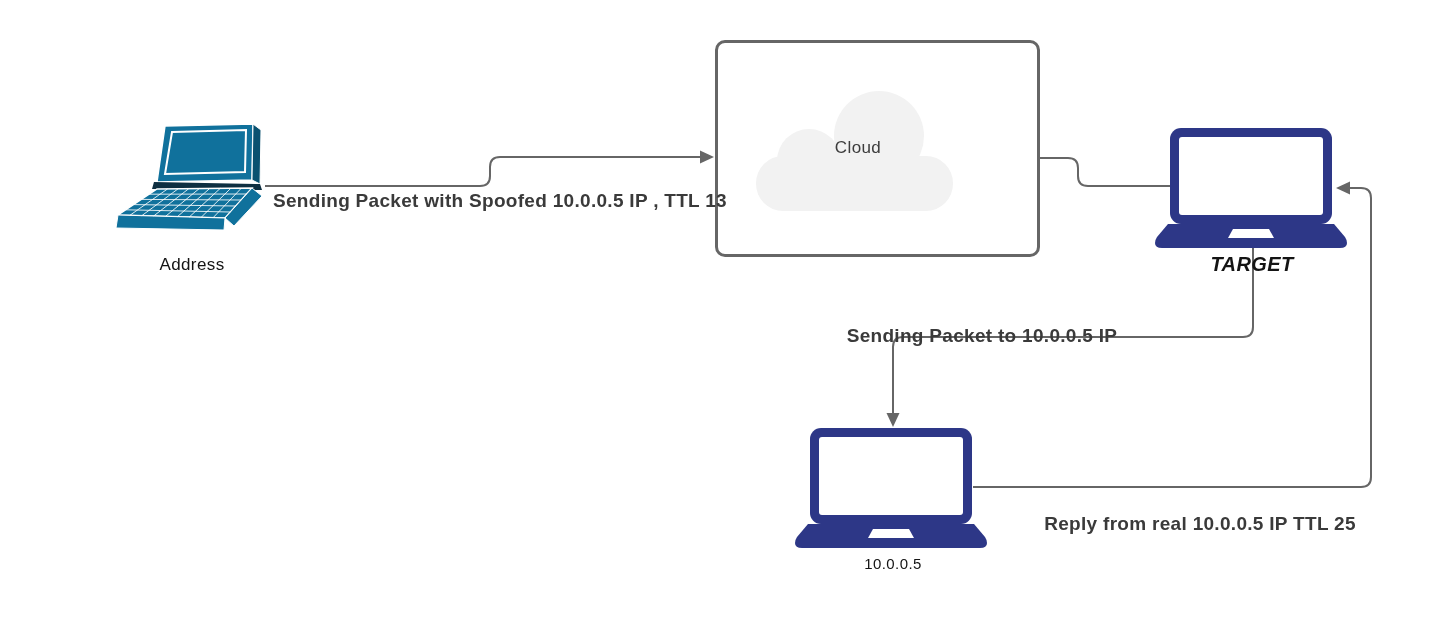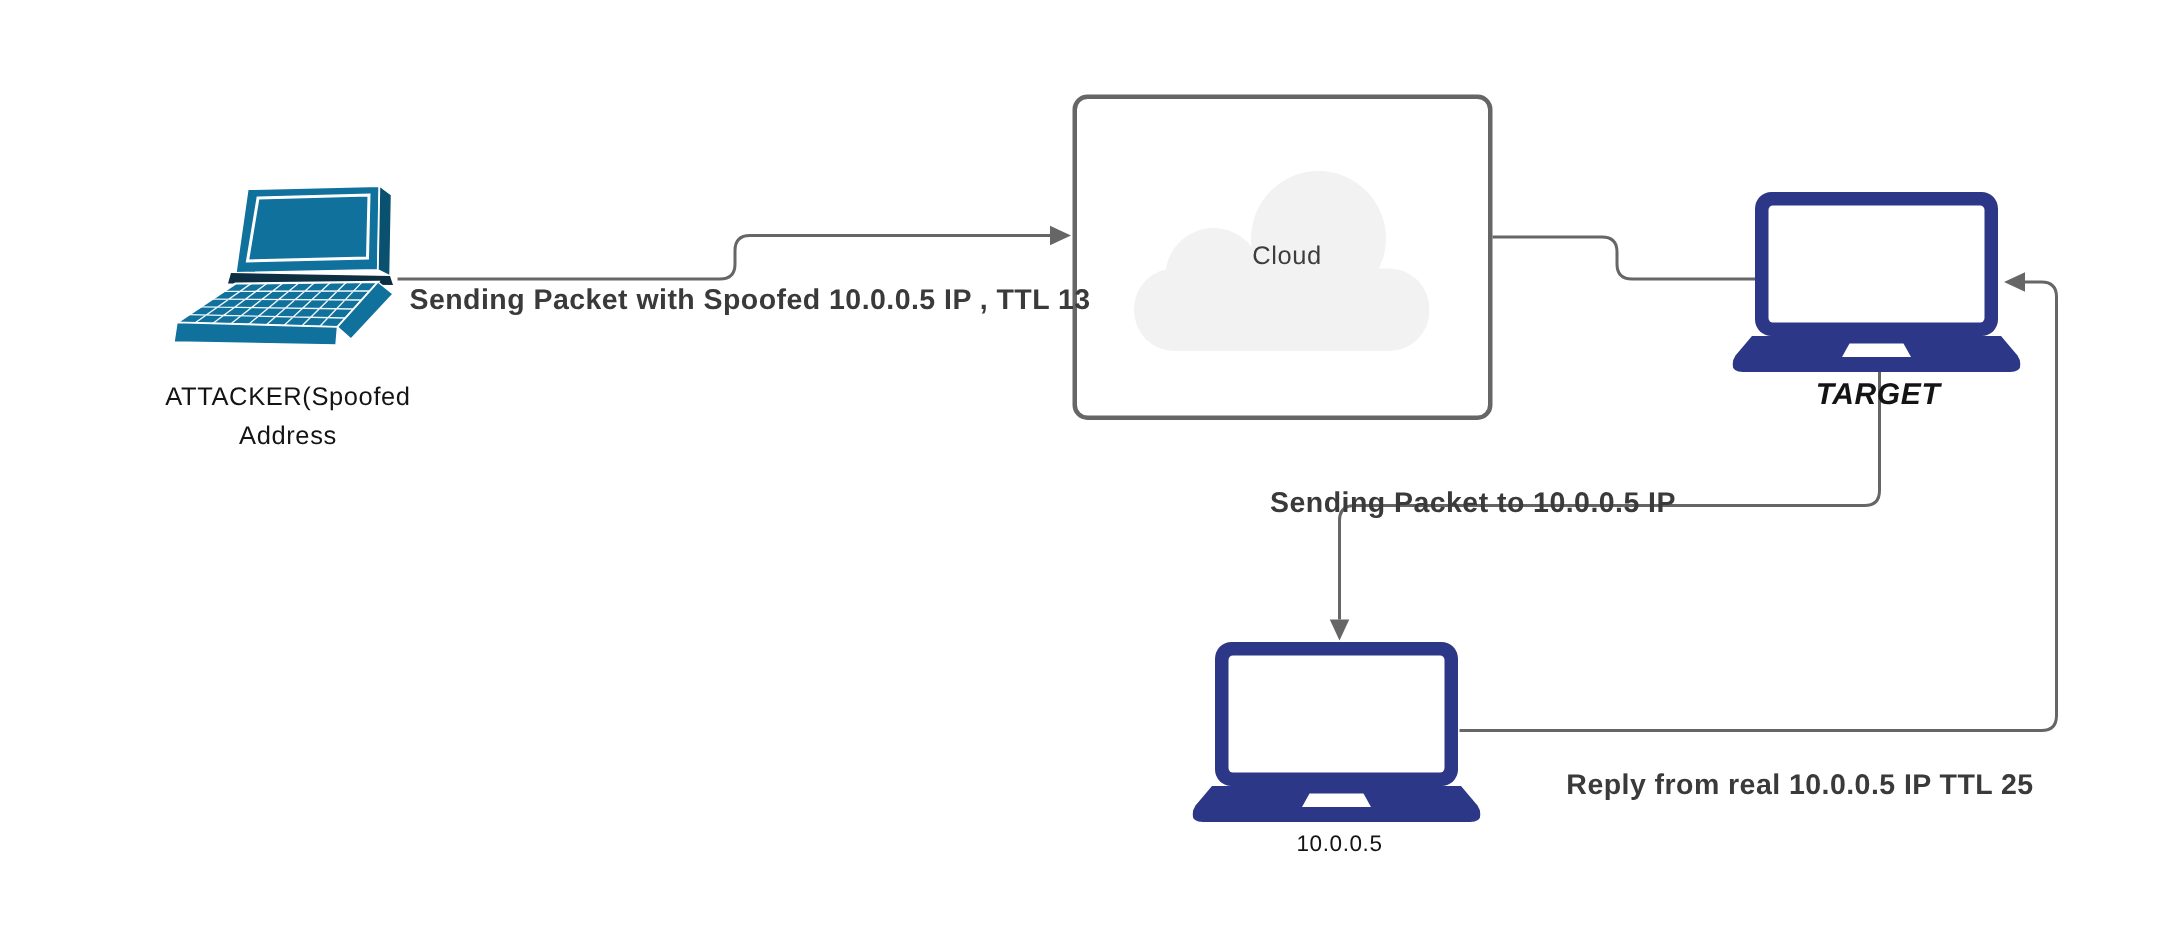--- a/index.html
+++ b/index.html
@@ -34,21 +34,21 @@
     font-size:20px;letter-spacing:.4px;color:var(--node-label-color);
     white-space:nowrap;text-align:center;
   }
   .attacker-caption{
     position:absolute;left:82px;top:252px;width:220px;
     font-size:17px;line-height:26px;letter-spacing:.4px;
     color:var(--node-label-color);text-align:center;
   }
   .target-caption{font-weight:bold;font-style:italic;}
   .cloud-box{
-    position:absolute;left:715px;top:63px;width:280px;height:217px;
+    position:absolute;left:715px;top:40px;width:325px;height:217px;
     box-sizing:border-box;border:3px solid var(--cloud-border);
     border-radius:10px;background:#fff;
   }
   .cloud-shape{position:absolute;left:38px;top:48px;}
   .cloud-text{
     position:absolute;left:140px;top:105px;transform:translate(-50%,-50%);
     font-size:17px;color:var(--cloud-text-color);letter-spacing:.4px;
   }
   svg{display:block;}
 </style>
@@ -90,21 +90,20 @@
       <polygon points="44,64 150,66 152,72 42,71" style="fill:var(--teal-hinge)"></polygon>
       <polygon points="47,71 142,70 115,100 8,97" style="fill:var(--teal-laptop)" stroke="#ffffff" stroke-width="1.5"></polygon>
       <polygon points="142,70 152,78 124,108 115,100" style="fill:var(--teal-laptop)" stroke="#ffffff" stroke-width="1"></polygon>
       <polygon points="8,97 115,100 114,112 6,110" style="fill:var(--teal-laptop)" stroke="#ffffff" stroke-width="1"></polygon>
       <path d="M39.2,76.2 L136.6,76 M31.4,81.4 L131.2,82 M23.6,86.6 L125.8,88 M15.8,91.8 L120.4,94
                M57.6,70.9 L19.9,97.3 M68.1,70.8 L31.8,97.7 M78.7,70.7 L43.7,98 M89.2,70.6 L55.6,98.3
                M99.8,70.4 L67.4,98.7 M110.3,70.3 L79.3,99 M120.9,70.2 L91.2,99.3 M131.4,70.1 L103.1,99.7" stroke="#ffffff" stroke-width="0.9" fill="none" opacity="0.95"></path>
     </svg>
   </div>
   <div class="attacker-caption">
-    <div>ATTACKER(Spoofed</div>
     <div>Address</div>
   </div>
 
   <div class="cloud-box">
     <svg class="cloud-shape" width="197" height="120" viewBox="0 0 197 120">
       <g style="fill:var(--cloud-fill)">
         <circle cx="53" cy="70" r="32"></circle>
         <circle cx="123" cy="45" r="45"></circle>
         <rect x="0" y="65" width="197" height="55" rx="27"></rect>
       </g>

